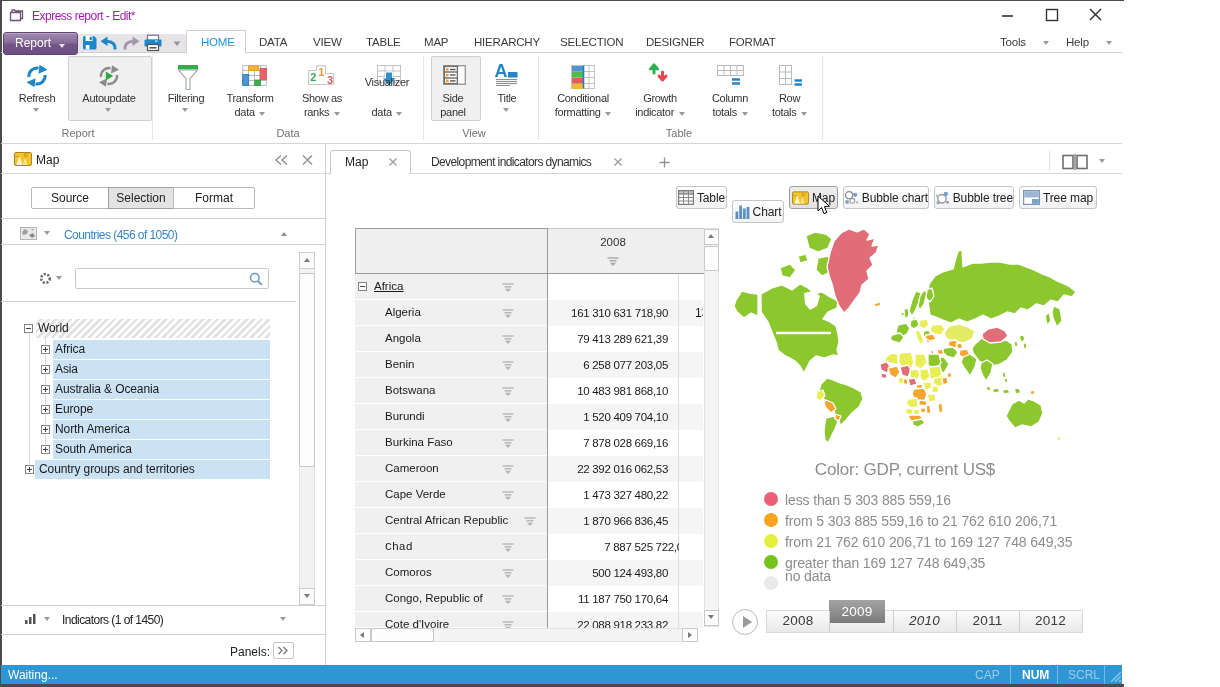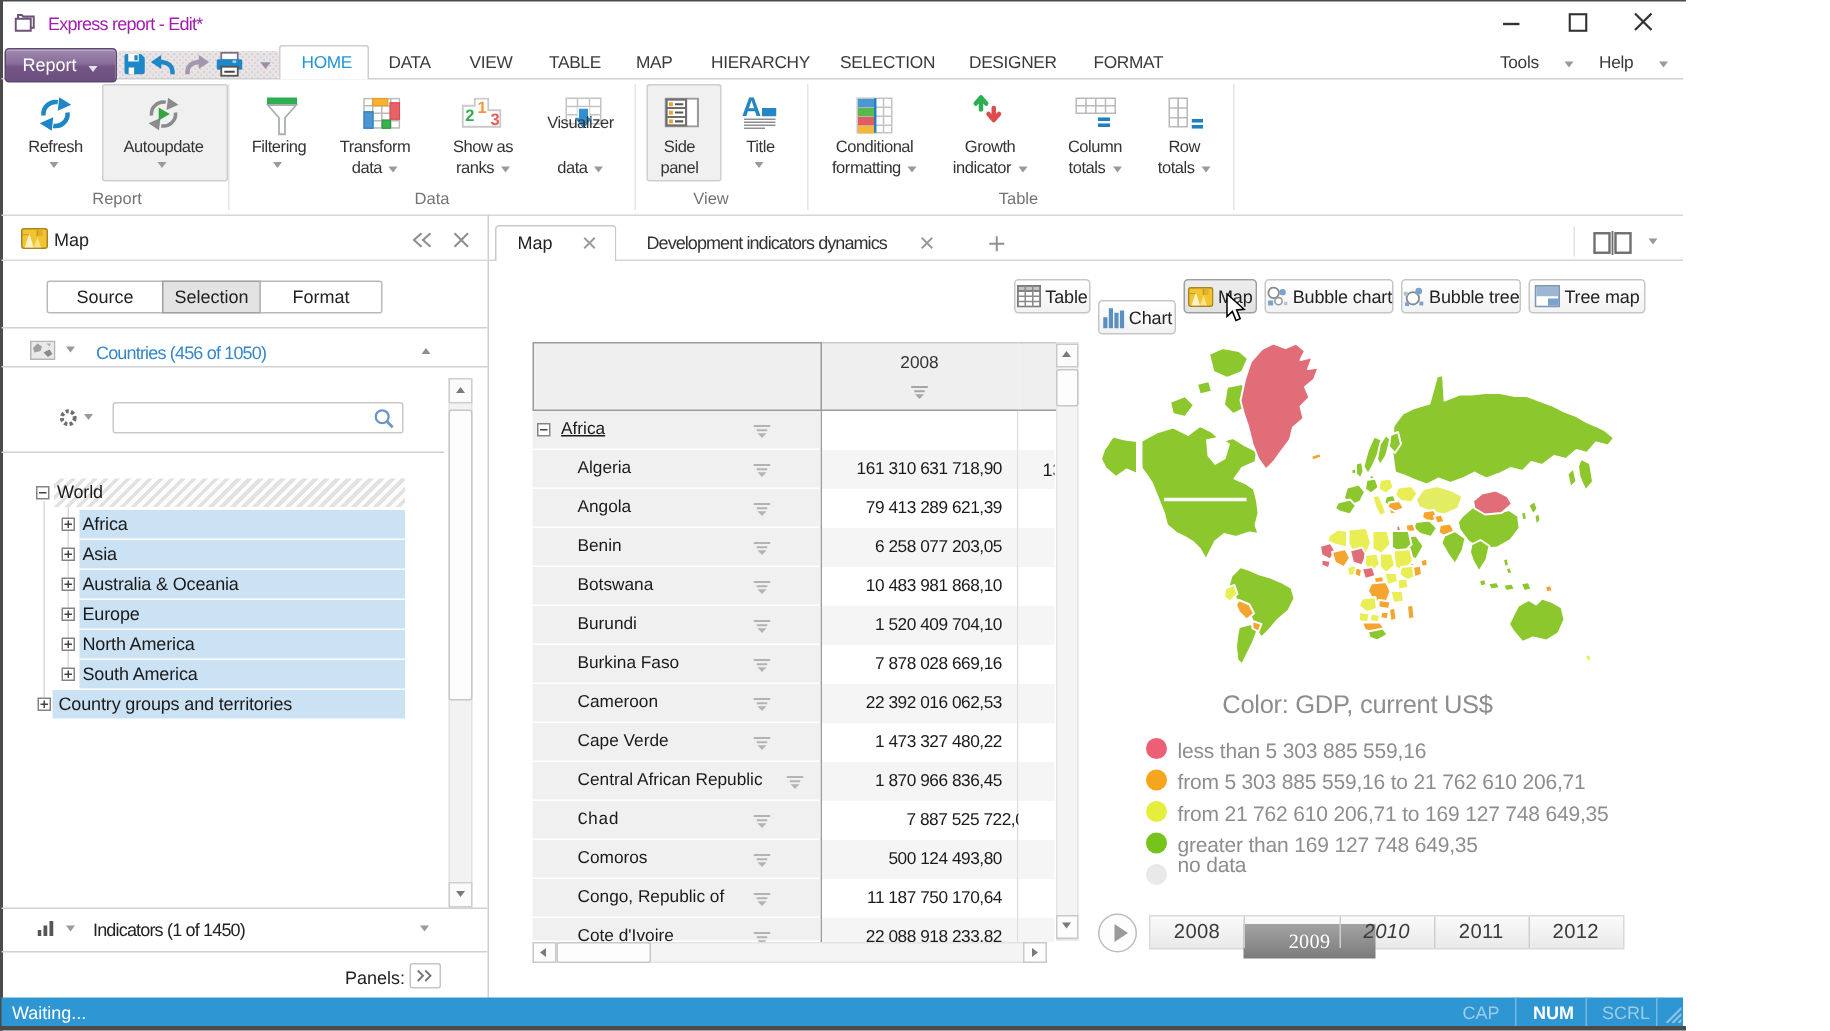--- a/index.html
+++ b/index.html
@@ -762,21 +762,21 @@
 <div class="abs legtxt" style="left:785px;top:534px;">from 21 762 610 206,71 to 169 127 748 649,35</div>
 <div class="abs" style="left:764px;top:555px;width:14px;height:14px;border-radius:7px;background:#76c41b;"></div>
 <div class="abs legtxt" style="left:785px;top:555px;">greater than 169 127 748 649,35</div>
 <div class="abs" style="left:764px;top:576px;width:14px;height:14px;border-radius:7px;background:#e9e9e9;"></div>
 <div class="abs legtxt" style="left:785px;top:568px;text-align:right;">no data</div>
 
 <div class="abs" style="left:732px;top:609px;width:26px;height:26px;border-radius:13px;background:#fdfdfd;border:1px solid #bdbdbd;box-sizing:border-box;"></div>
 <div class="abs" style="left:743px;top:616px;width:0;height:0;border-top:6px solid transparent;border-bottom:6px solid transparent;border-left:9px solid #9a9a9a;"></div>
 <div class="abs" style="left:766px;top:610px;width:317px;height:23px;border:1px solid #d9d9d9;background:linear-gradient(#fbfbfb,#e9e9e9);box-sizing:border-box;"></div>
 <div class="yearbtn" style="left:767px;top:610px;width:62px;">2008</div>
-<div class="yearbtn" style="left:829px;top:616px;width:88px;background:linear-gradient(#a3a3a3,#7b7b7b);color:#fff;height:23px;line-height:23px;font-family:Liberation Serif, serif;">2009</div>
+<div class="yearbtn" style="left:829px;top:600px;width:56px;background:linear-gradient(#a3a3a3,#7b7b7b);color:#fff;height:23px;line-height:23px;">2009</div>
 <div class="yearbtn" style="left:893px;top:610px;width:63px;font-style:italic;">2010</div>
 <div class="yearbtn" style="left:956px;top:610px;width:63px;">2011</div>
 <div class="yearbtn" style="left:1019px;top:610px;width:63px;">2012</div>
 <div class="ln" style="left:829px;top:611px;width:1px;height:21px;background:#cfcfcf;"></div>
 <div class="ln" style="left:893px;top:611px;width:1px;height:21px;background:#cfcfcf;"></div>
 <div class="ln" style="left:956px;top:611px;width:1px;height:21px;background:#cfcfcf;"></div>
 <div class="ln" style="left:1019px;top:611px;width:1px;height:21px;background:#cfcfcf;"></div>
 
 <div class="abs" style="left:1px;top:665px;width:1121px;height:19px;background:#2e96d2;"></div>
 <div class="abs" style="left:8px;top:668px;font-size:12px;color:#fff;">Waiting...</div>

